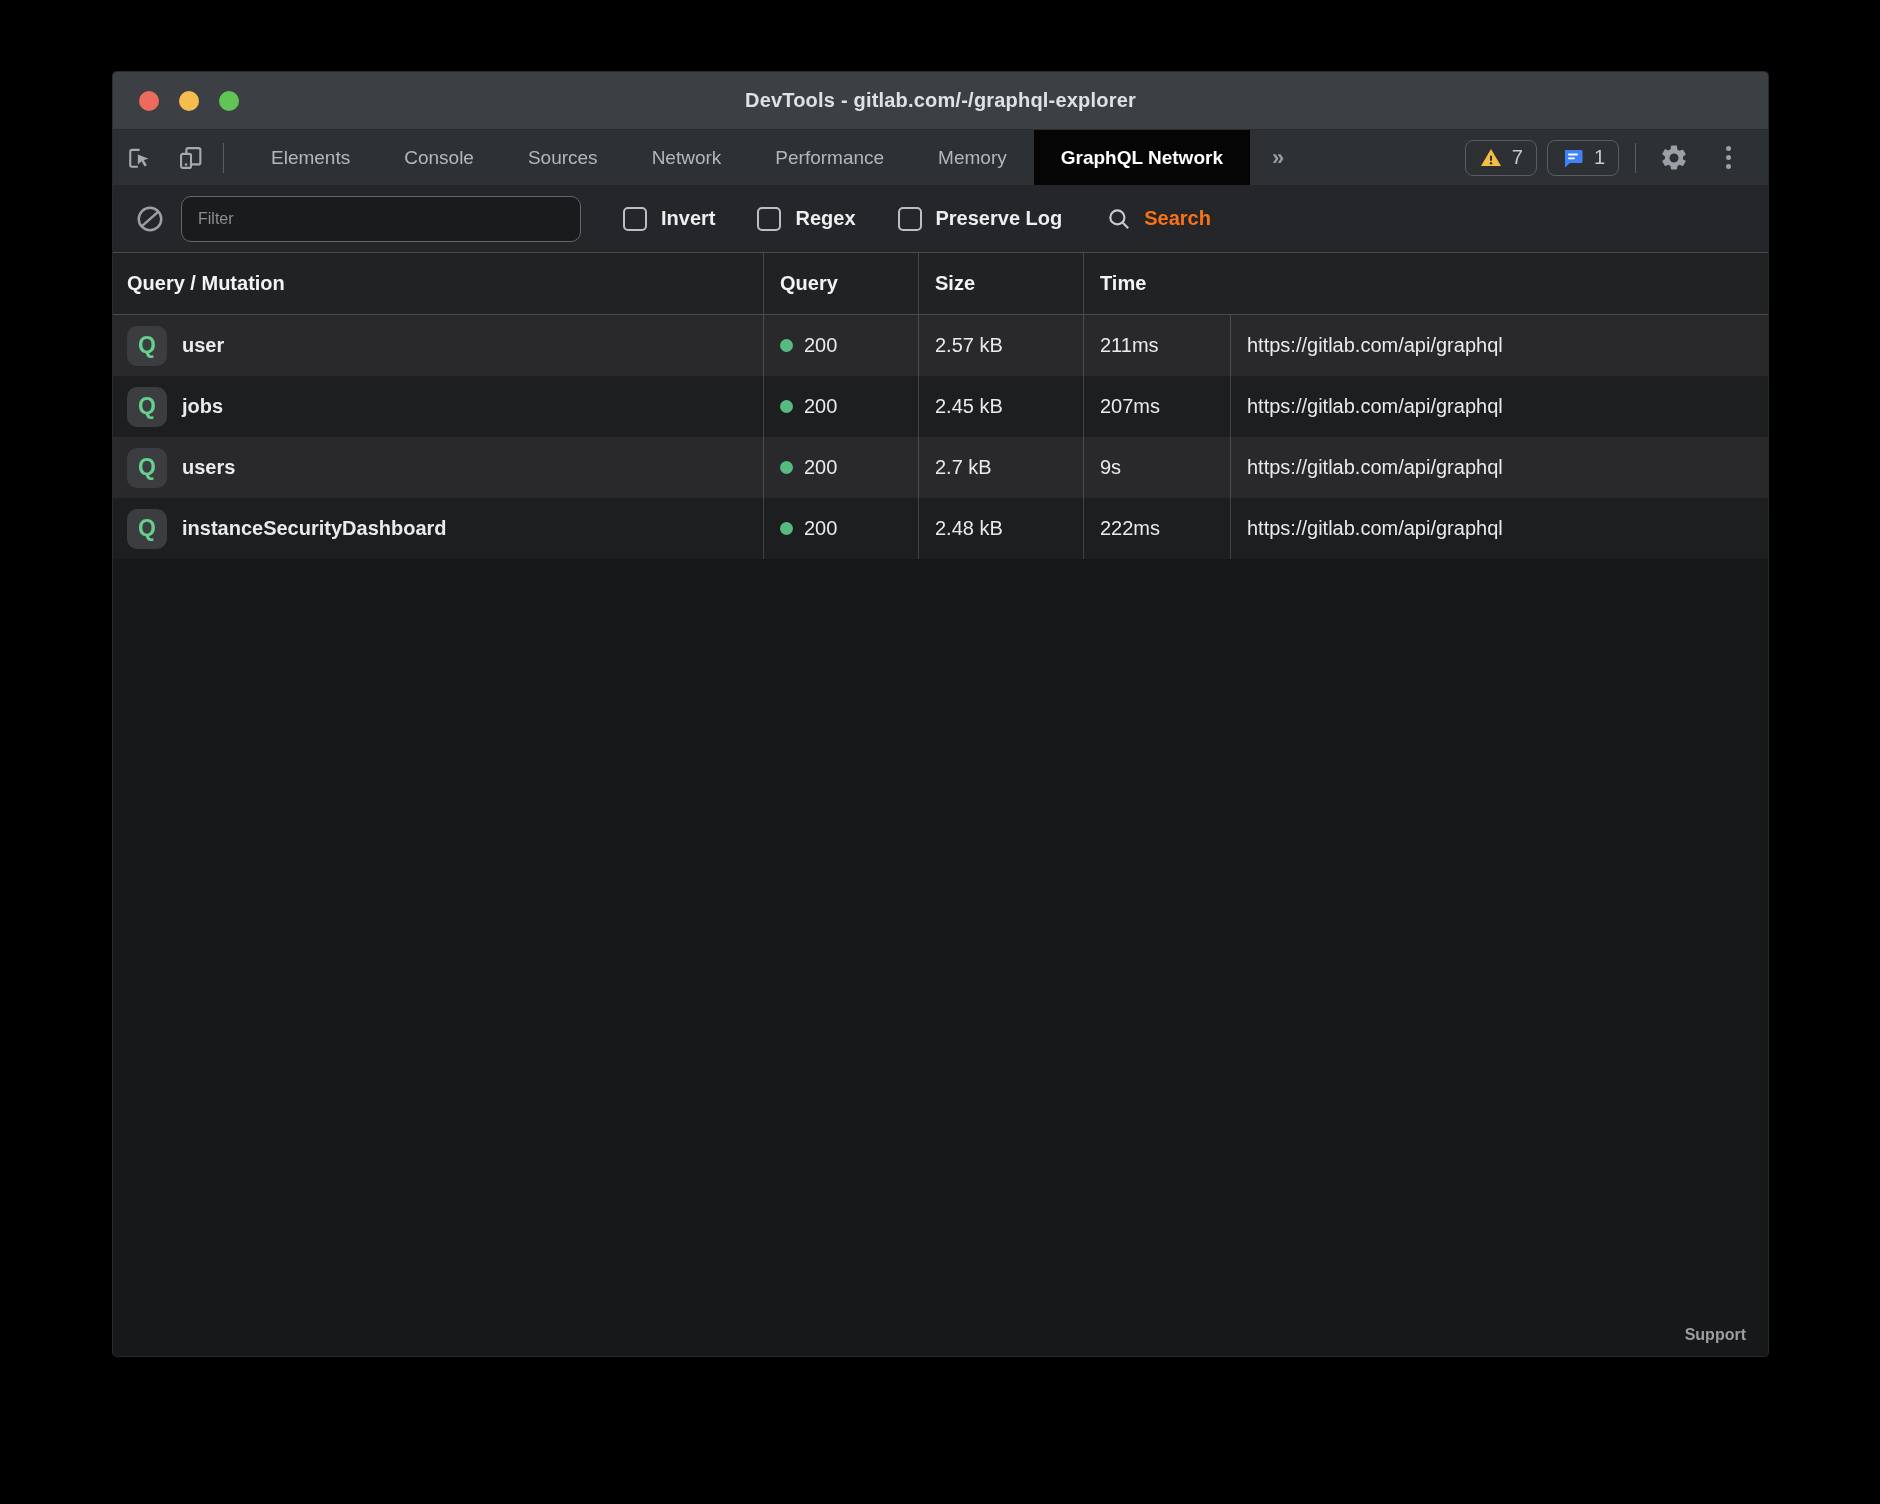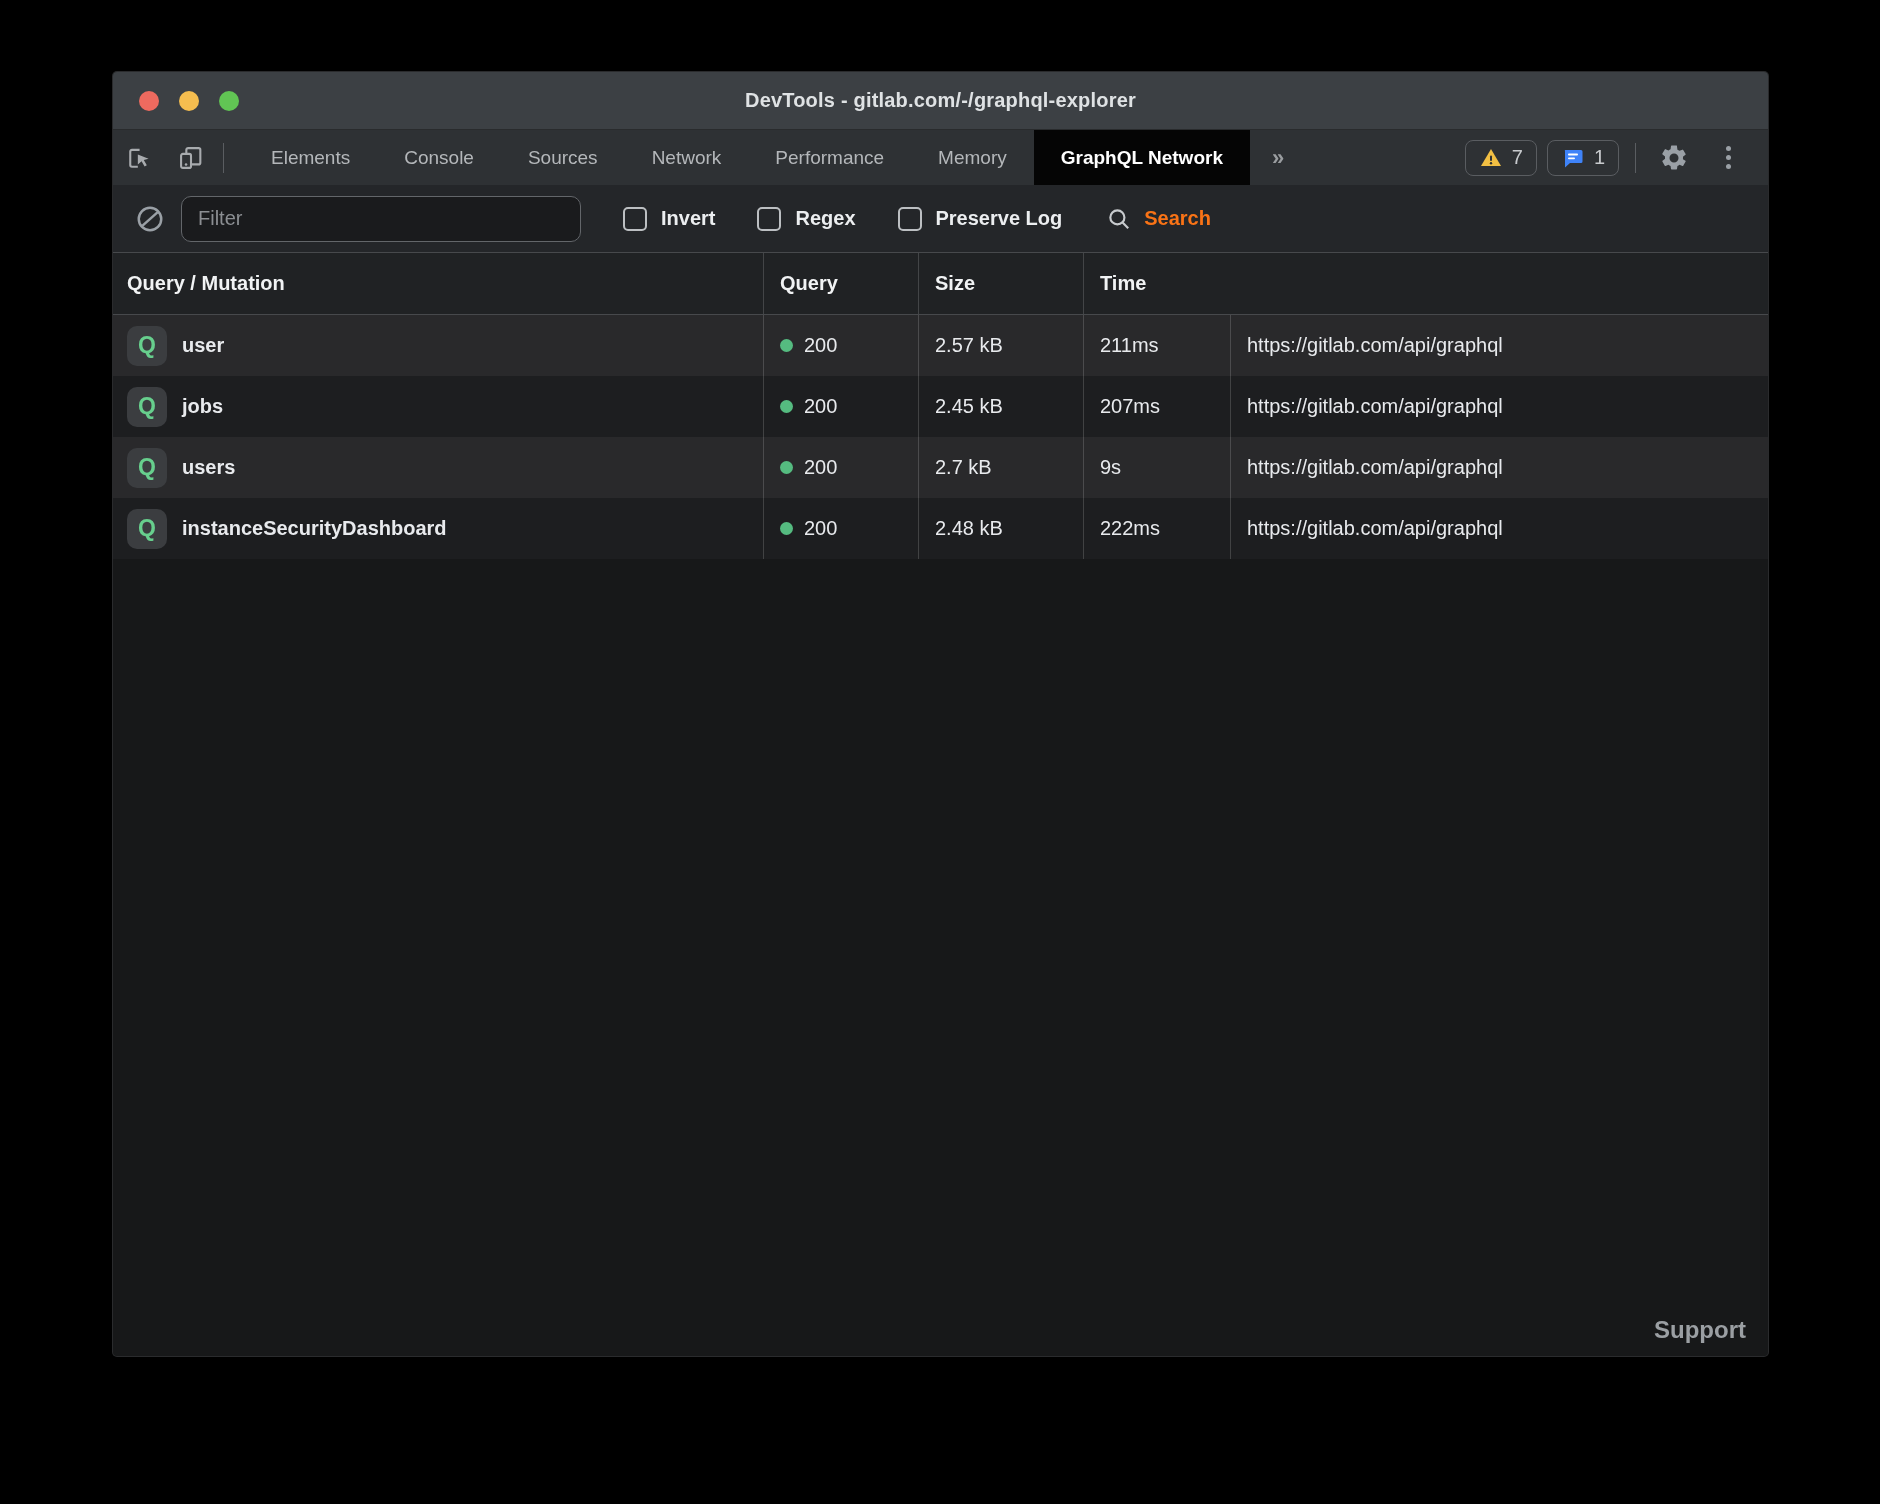--- a/index.html
+++ b/index.html
@@ -22,42 +22,42 @@
   .tab { display:flex; align-items:center; padding:0 27px; color:#b4b7ba; font-size:19px; cursor:pointer; white-space:nowrap; }
   .tab.selected { background:#050505; color:#fff; font-weight:600; }
   .more-tabs { display:flex; align-items:center; padding:0 22px; color:#9a9da0; font-size:22px; font-weight:bold; cursor:pointer; }
   .tab-right { margin-left:auto; display:flex; align-items:center; gap:10px; padding-right:18px; }
   .badge-btn { display:flex; align-items:center; gap:9px; height:36px; padding:0 13px; border:1px solid #5a5d61; border-radius:8px; cursor:pointer; color:#c7cacd; font-size:20px; }
   .icon-btn { width:44px; height:44px; display:flex; align-items:center; justify-content:center; cursor:pointer; }
   .kebab { display:flex; flex-direction:column; gap:4px; }
   .kebab span { width:5px; height:5px; border-radius:50%; background:#9aa0a6; }
   
   .filterbar { height:68px; background:#242629; display:flex; align-items:center; padding:0 22px; border-bottom:1px solid #47494c; }
-  .filter-input { width:400px; height:46px; margin-left:16px; background:#1a1b1d; border:1.5px solid #63666a; border-radius:10px; color:#e8eaed; font-size:20px; padding:0 16px; outline:none; font-family:inherit; }
+  .filter-input { width:400px; height:46px; margin-left:16px; background:#1a1b1d; border:1.5px solid #63666a; border-radius:10px; color:#e8eaed; font-size:16px; padding:0 16px; outline:none; font-family:inherit; }
   .filter-input::placeholder { color:#8b8e92; }
   .chk-group { display:flex; align-items:center; margin-left:42px; cursor:pointer; }
   .chk-box { width:24px; height:24px; border:2px solid #bcbfc2; border-radius:5px; background:transparent; }
   .chk-label { margin-left:14px; color:#eceef0; font-size:20px; font-weight:bold; }
   .search-group { display:flex; align-items:center; margin-left:44px; cursor:pointer; }
   .search-label { margin-left:12px; color:#f97316; font-size:20px; font-weight:bold; }
   
   .grid-row { display:grid; grid-template-columns:650px 155px 165px 147px 1fr; }
   .thead { height:62px; background:#202224; align-items:center; color:#f1f3f4; font-size:20px; font-weight:bold; border-bottom:1px solid #47494c; }
   .thead .cell { padding-left:16px; height:100%; display:flex; align-items:center; }
   .thead .cell:first-child { padding-left:14px; }
   .cell + .cell { border-left:1px solid rgba(255,255,255,0.16); }
   .row { height:61px; align-items:center; color:#e8eaed; font-size:20px; cursor:pointer; }
   .row:nth-child(odd) { background:#29292b; }
   .row:nth-child(even) { background:#1d1e20; }
   .row .cell { padding-left:16px; height:100%; display:flex; align-items:center; overflow:hidden; white-space:nowrap; }
   .c-name { padding-left:14px !important; gap:15px; font-weight:bold; }
   .qbadge { width:40px; height:40px; border-radius:10px; background:#3b3d40; color:#67cf8d; font-weight:bold; font-size:23px; display:flex; align-items:center; justify-content:center; flex:0 0 auto; }
   .dot { width:13px; height:13px; border-radius:50%; background:#55bb80; margin-right:11px; flex:0 0 auto; }
   
-  .support { position:absolute; right:22px; bottom:12px; color:#9b9fa3; font-size:24px; font-weight:bold; cursor:pointer; }
+  .support { position:absolute; right:22px; bottom:12px; color:#9b9fa3; font-size:16px; font-weight:bold; cursor:pointer; }
 </style>
 </head>
 <body>
 
 <div class="window">
 
   <div class="titlebar">
     <div class="traffic">
       <span class="light" style="background:#ee6a5f"></span>
       <span class="light" style="background:#f5bd4f"></span>

